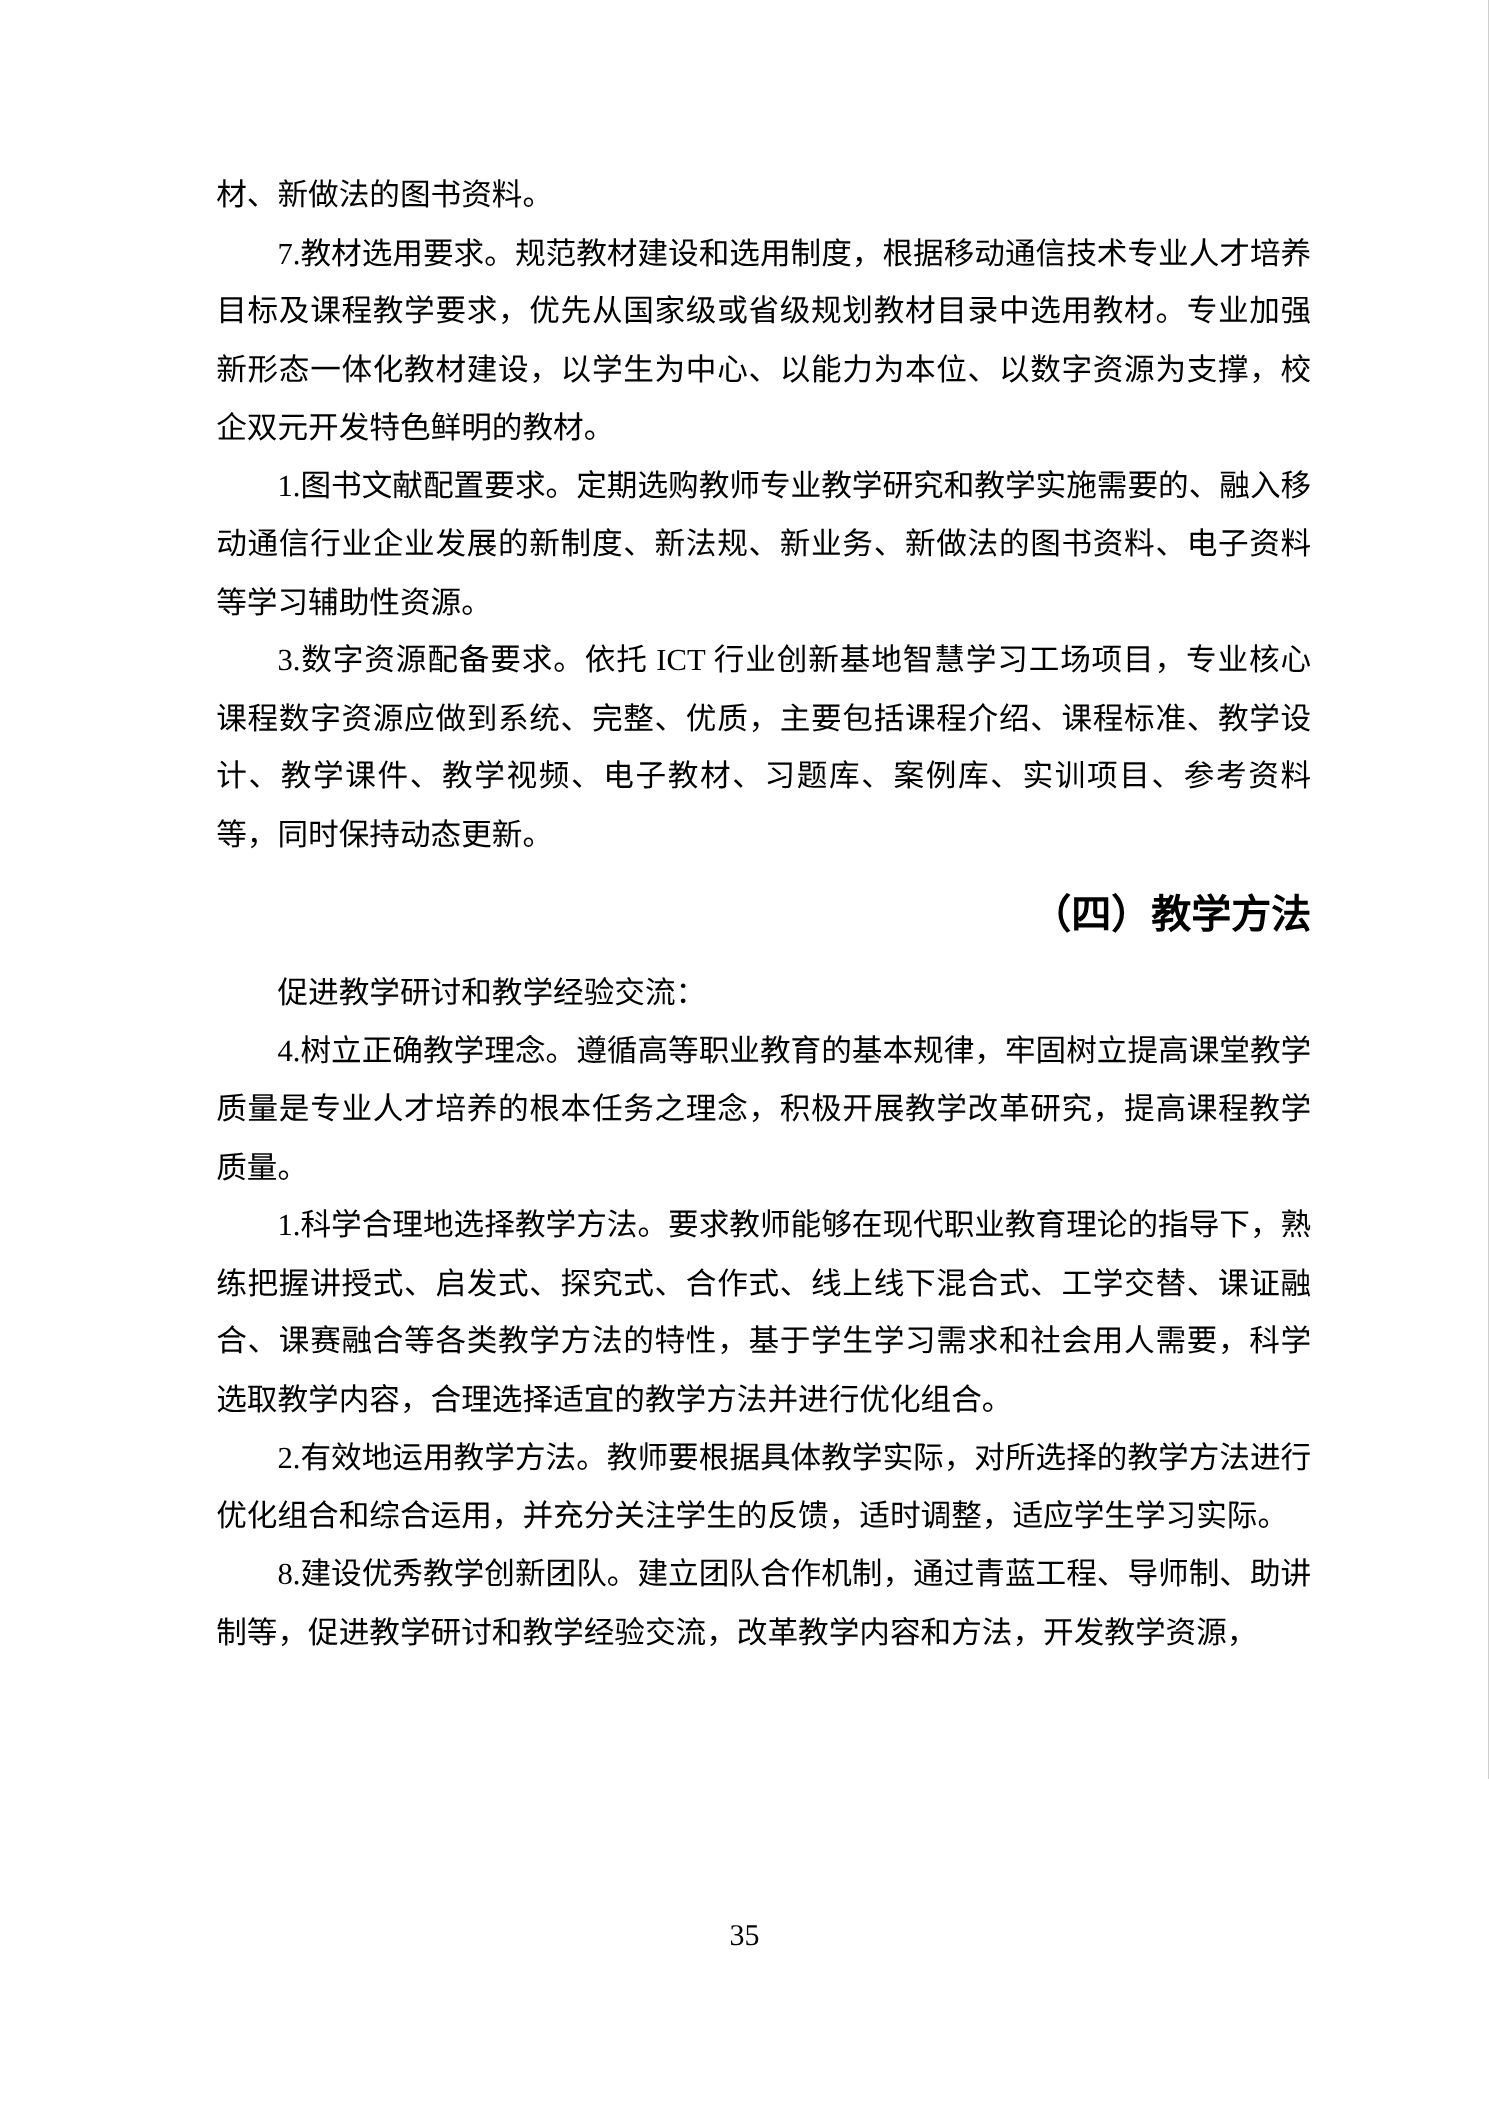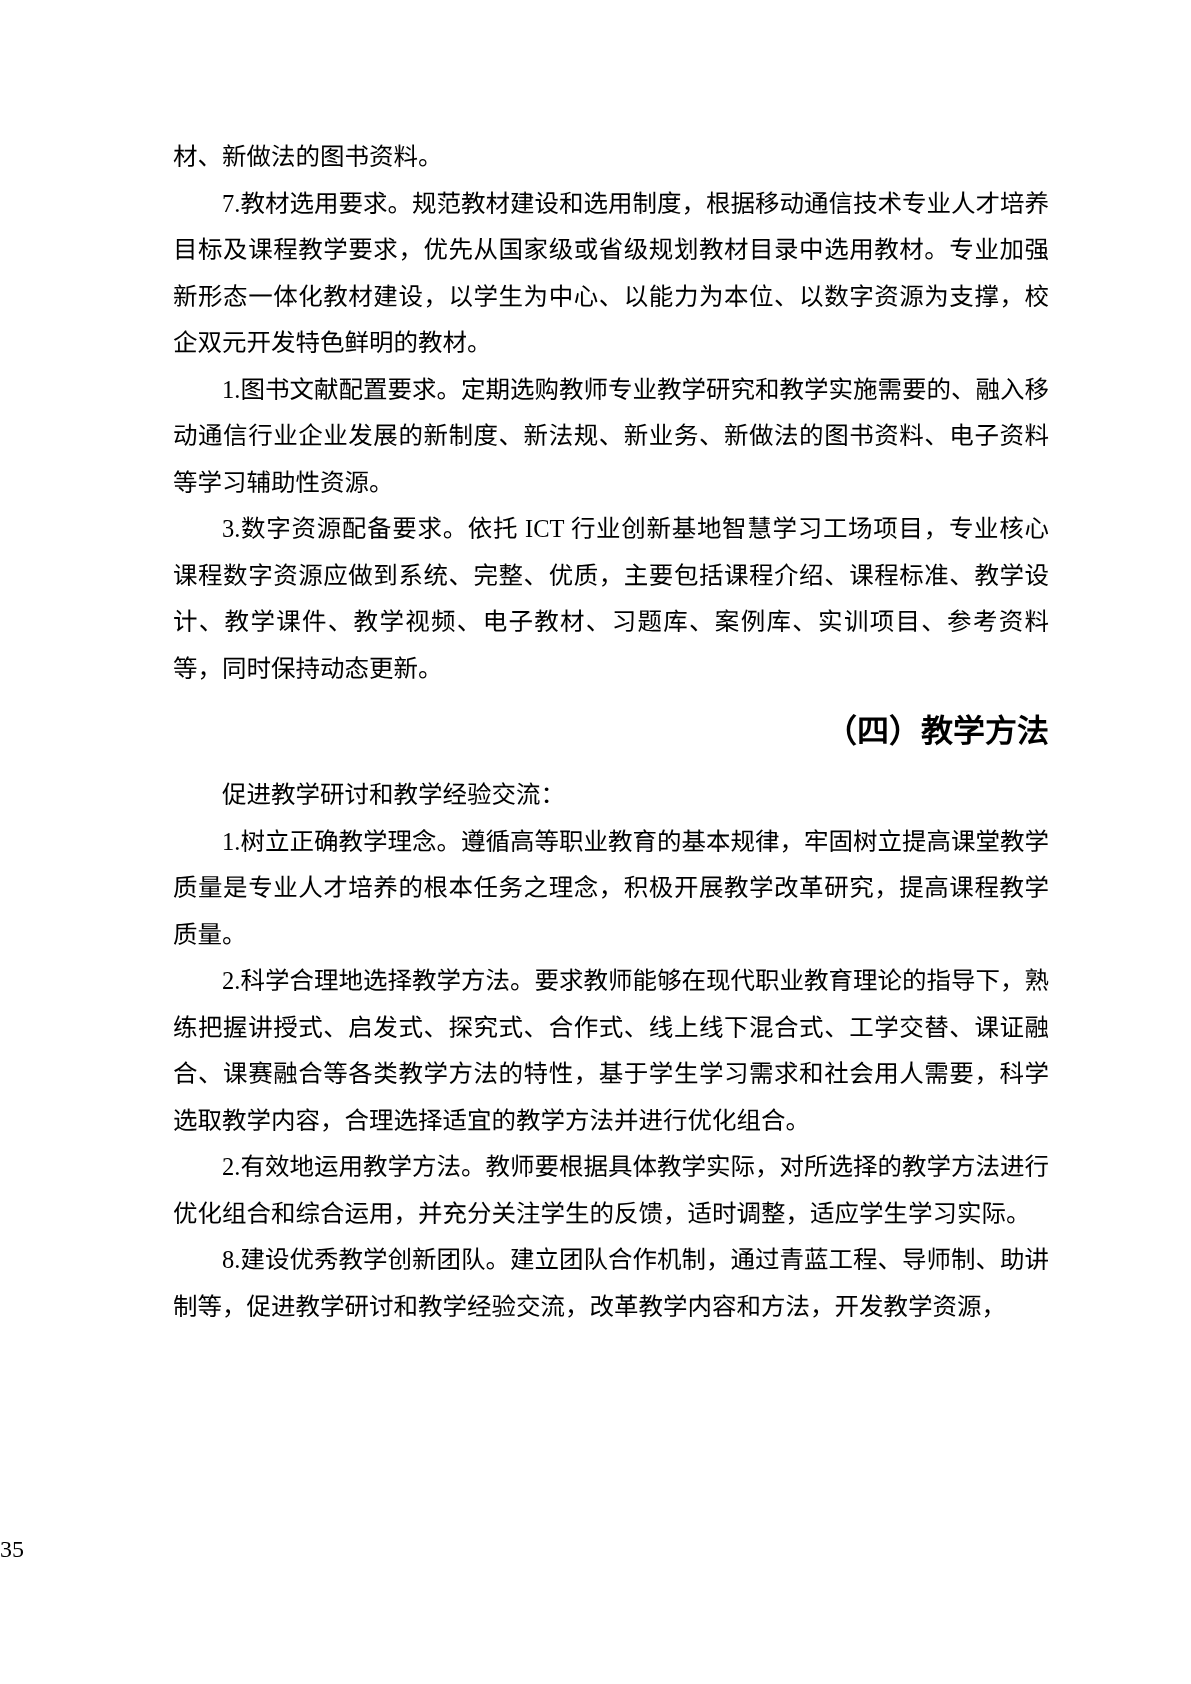--- a/index.html
+++ b/index.html
@@ -48,39 +48,40 @@
     line-height: 42px;
     color: var(--ink);
     text-align: right;
     text-indent: 0;
   }
   .page-footer {
     position: absolute;
     left: 0;
     top: 1536px;
     width: 100%;
+    text-align: center;
   }
   .page-number {
     font-family: "Liberation Serif", "DejaVu Serif", serif;
     font-size: 24px;
     color: var(--ink);
   }
 </style>
 </head>
 <body>
 
 <div class="page">
   <main class="content">
     <p class="para no-indent">材、新做法的图书资料。</p>
     <p class="para">7.教材选用要求。规范教材建设和选用制度，根据移动通信技术专业人才培养目标及课程教学要求，优先从国家级或省级规划教材目录中选用教材。专业加强新形态一体化教材建设，以学生为中心、以能力为本位、以数字资源为支撑，校企双元开发特色鲜明的教材。</p>
     <p class="para">1.图书文献配置要求。定期选购教师专业教学研究和教学实施需要的、融入移动通信行业企业发展的新制度、新法规、新业务、新做法的图书资料、电子资料等学习辅助性资源。</p>
     <p class="para">3.数字资源配备要求。依托 ICT 行业创新基地智慧学习工场项目，专业核心课程数字资源应做到系统、完整、优质，主要包括课程介绍、课程标准、教学设计、教学课件、教学视频、电子教材、习题库、案例库、实训项目、参考资料等，同时保持动态更新。</p>
     <h2 class="section-heading">（四）教学方法</h2>
     <p class="para">促进教学研讨和教学经验交流：</p>
-    <p class="para">1.树立正确教学理念。遵循高等职业教育的基本规律，牢固树立提高课堂教学质量是专业人才培养的根本任务之理念，积极开展教学改革研究，提高课程教学质量。</p>
-    <p class="para">2.科学合理地选择教学方法。要求教师能够在现代职业教育理论的指导下，熟练把握讲授式、启发式、探究式、合作式、线上线下混合式、工学交替、课证融合、课赛融合等各类教学方法的特性，基于学生学习需求和社会用人需要，科学选取教学内容，合理选择适宜的教学方法并进行优化组合。</p>
+    <p class="para">4.树立正确教学理念。遵循高等职业教育的基本规律，牢固树立提高课堂教学质量是专业人才培养的根本任务之理念，积极开展教学改革研究，提高课程教学质量。</p>
+    <p class="para">1.科学合理地选择教学方法。要求教师能够在现代职业教育理论的指导下，熟练把握讲授式、启发式、探究式、合作式、线上线下混合式、工学交替、课证融合、课赛融合等各类教学方法的特性，基于学生学习需求和社会用人需要，科学选取教学内容，合理选择适宜的教学方法并进行优化组合。</p>
     <p class="para">2.有效地运用教学方法。教师要根据具体教学实际，对所选择的教学方法进行优化组合和综合运用，并充分关注学生的反馈，适时调整，适应学生学习实际。</p>
     <p class="para">8.建设优秀教学创新团队。建立团队合作机制，通过青蓝工程、导师制、助讲制等，促进教学研讨和教学经验交流，改革教学内容和方法，开发教学资源，</p>
   </main>
   <footer class="page-footer">
     <span class="page-number">35</span>
   </footer>
 </div>
 
 </body></html>

